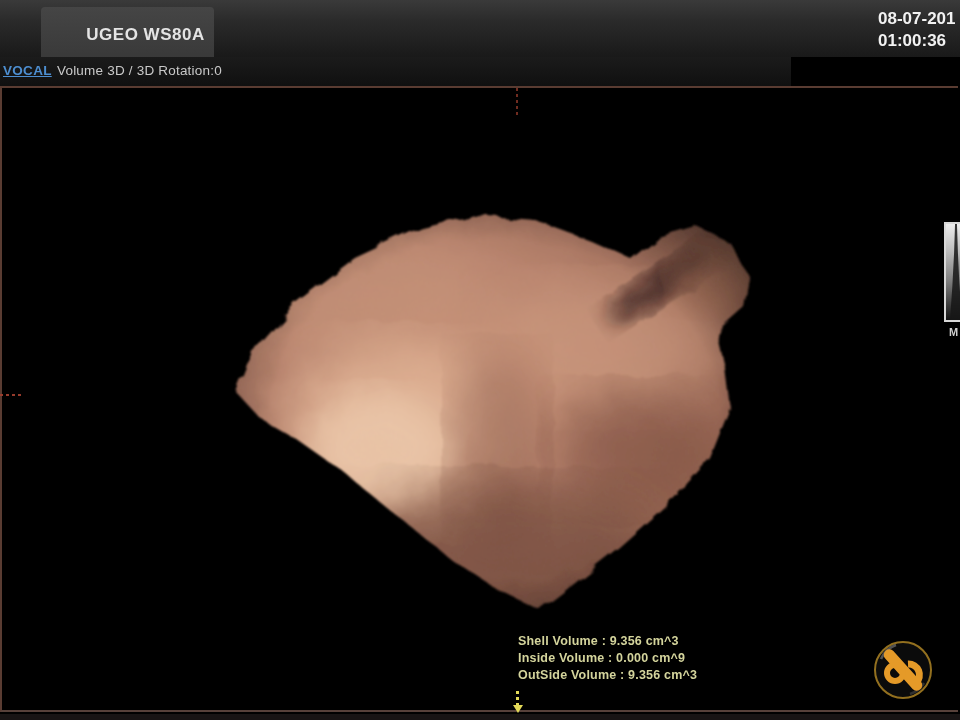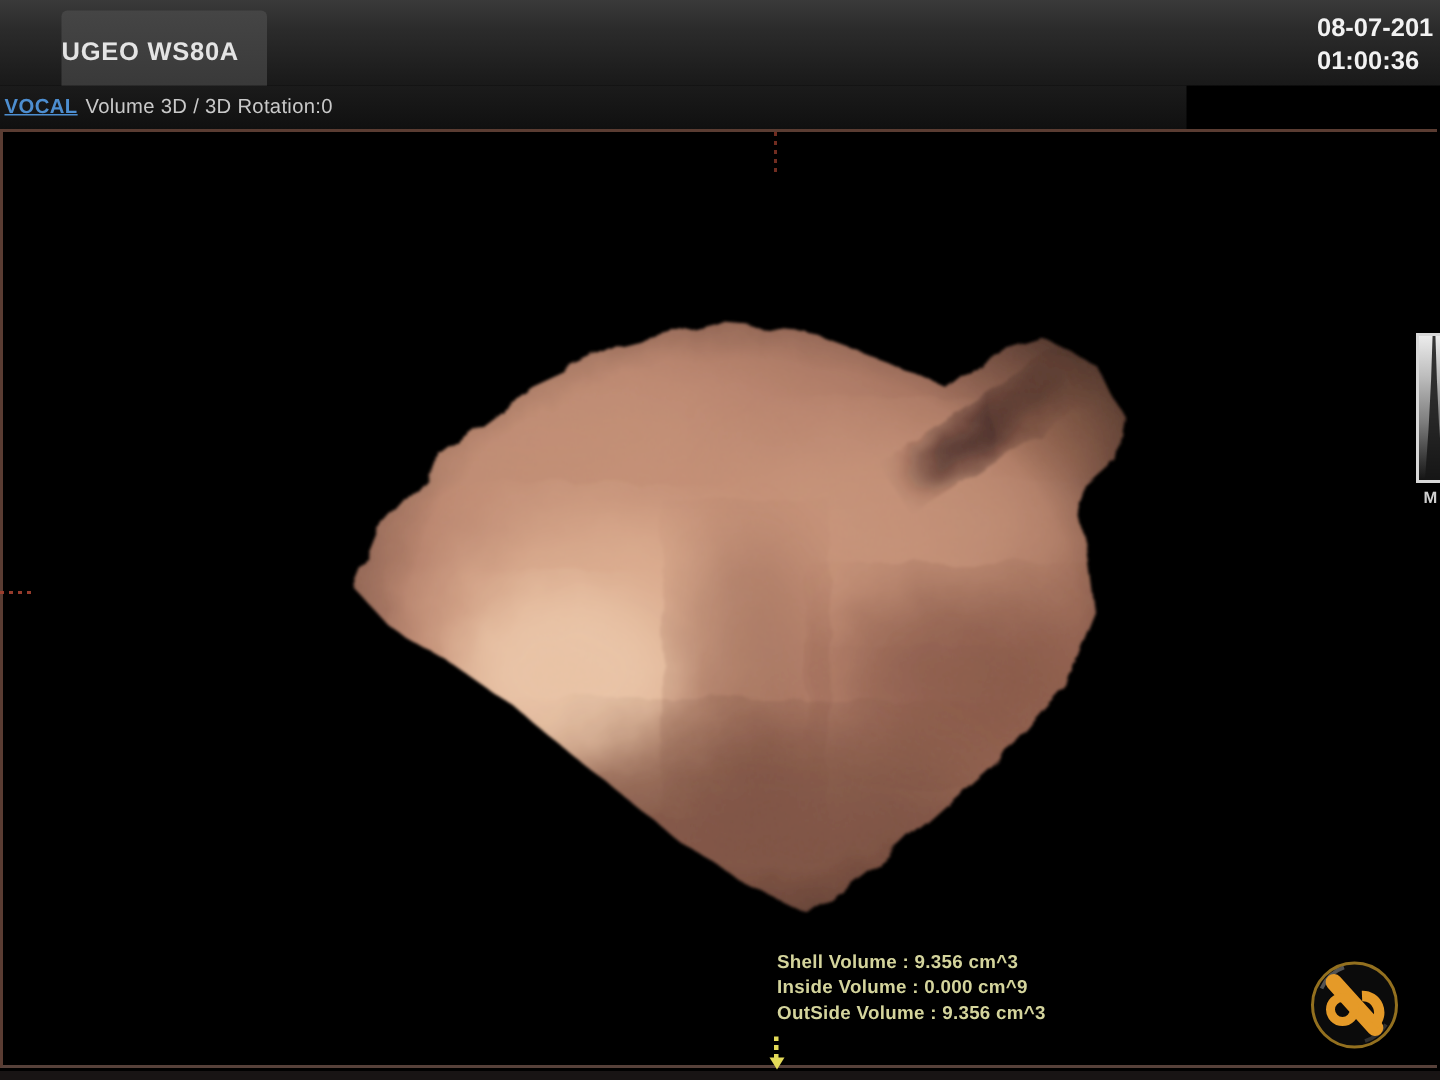--- a/index.html
+++ b/index.html
@@ -9,21 +9,21 @@
     -webkit-font-smoothing:antialiased;
   }
   
   .header{
     position:absolute;left:0;top:0;width:960px;height:57px;
     background:linear-gradient(to bottom,#3a3a3a 0%,#2b2b2b 35%,#191919 100%);
   }
   .machine-box{
     position:absolute;left:41px;top:7px;width:137px;height:56px;
     background:linear-gradient(to bottom,#454545,#383838);
-    border-radius:4px;display:flex;align-items:center;justify-content:flex-start;
+    border-radius:4px;display:flex;align-items:center;justify-content:center;padding-left:36px;
   }
   .machine-box span{
     color:#e4e4e4;font-size:17px;font-weight:bold;letter-spacing:.5px;
   }
   .clinic-name{
     position:absolute;left:552px;top:10px;color:#f2f2f2;
     font-size:16px;font-weight:bold;letter-spacing:.6px;white-space:nowrap;
   }
   .datetime{
     position:absolute;left:878px;top:8px;color:#f2f2f2;text-align:left;

